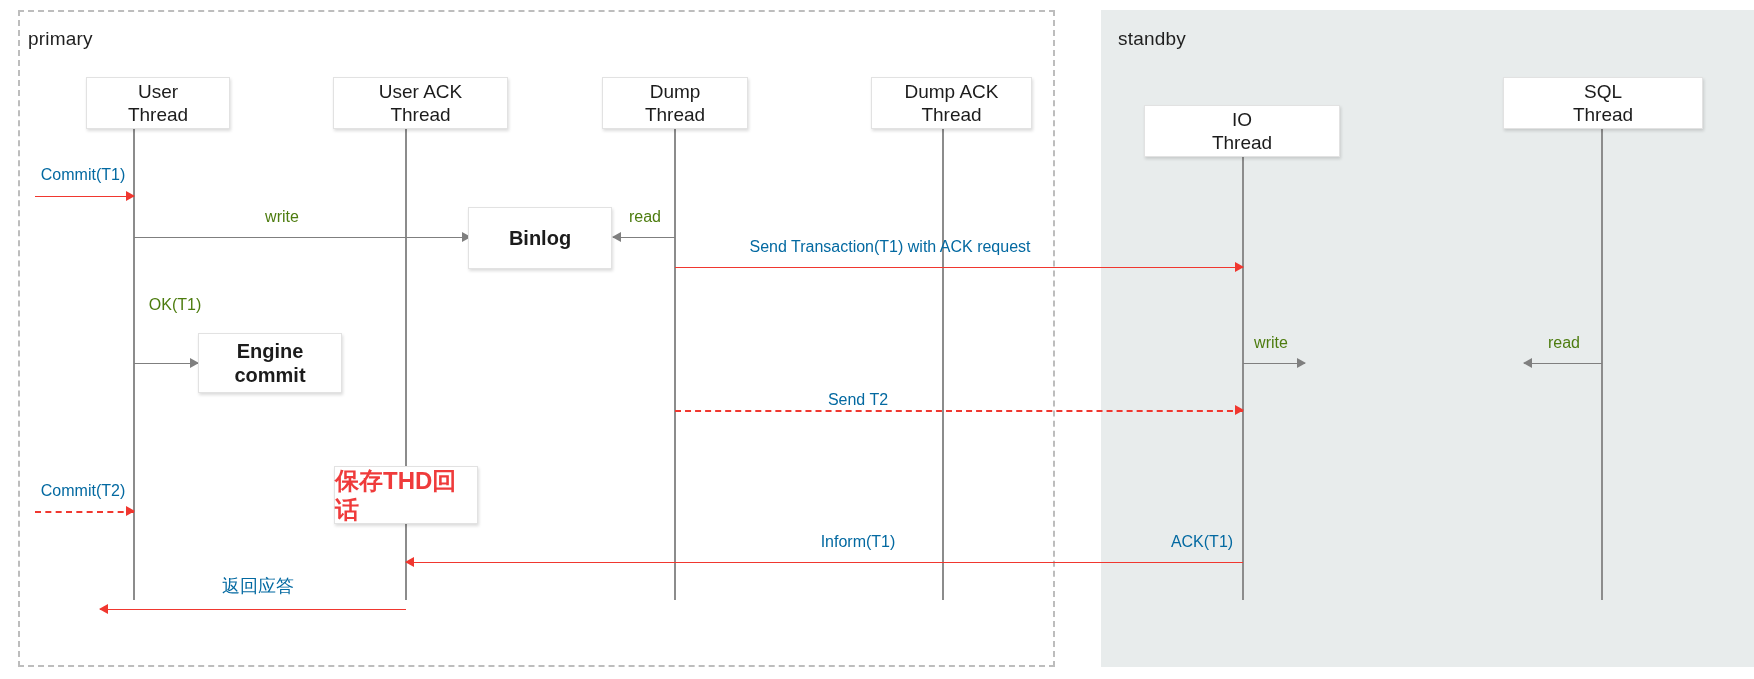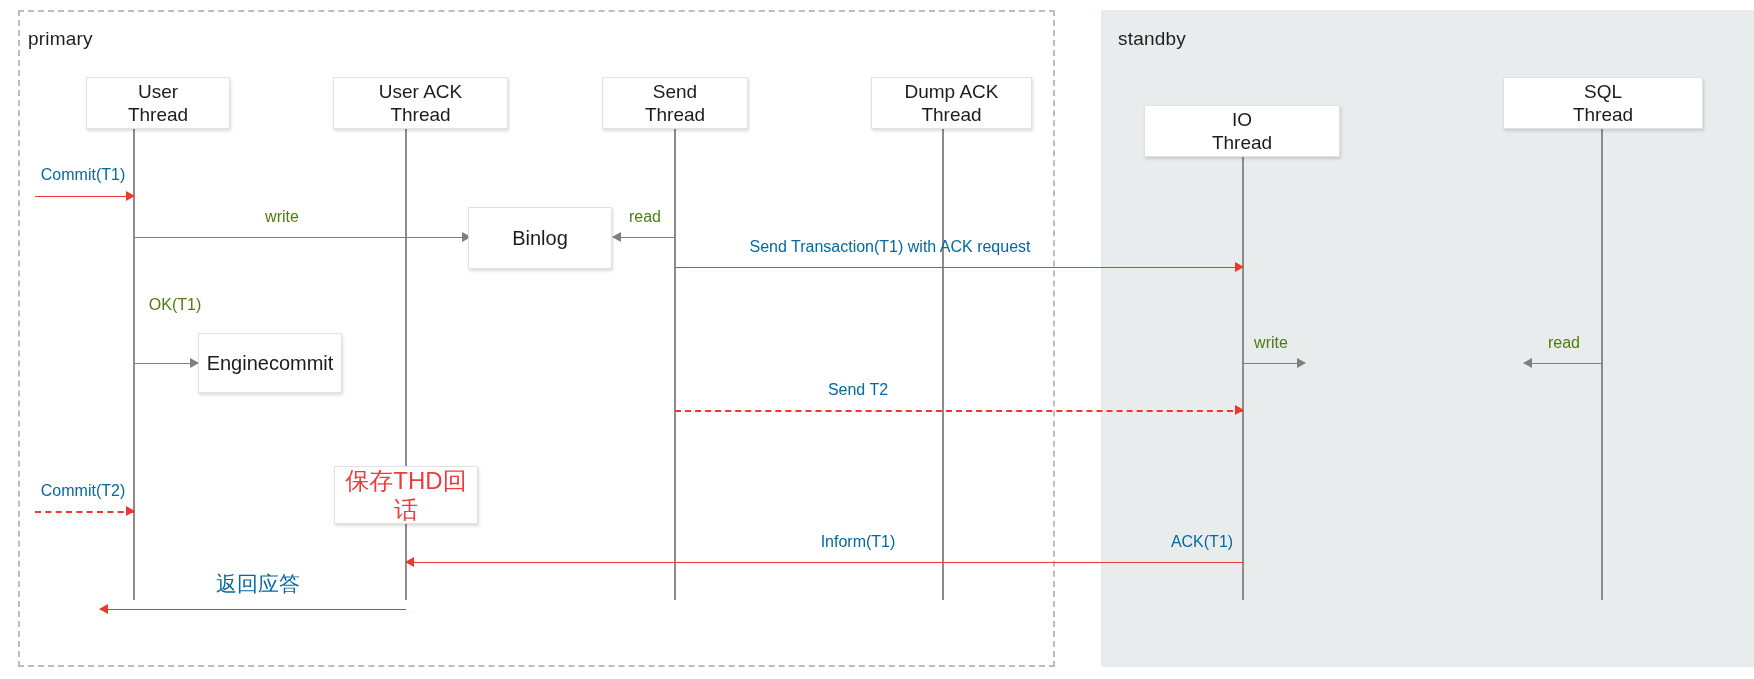--- a/index.html
+++ b/index.html
@@ -50,25 +50,26 @@
     background:#8c8c8c;
   }
 
   
   .note {
     position:absolute;
     background:#ffffff;
     border:1px solid #e2e2e2;
     box-shadow:1px 2px 3px rgba(0,0,0,.14);
     display:flex; align-items:center; justify-content:center;
-    text-align:center; line-height:1.22;
+    line-height:1.22;
     font-size:20px; color:#1c1c1c;
     z-index:4;
-  }
-  .note.two-line { flex-direction:row; }
+    font-weight:bold;
+  }
+  .note.two-line { flex-direction:column; }
   .note.red-text { color:#ef3b3b; font-size:24px; }
 
   
   .msg { position:absolute; height:0; }
   .msg .line {
     position:absolute; left:0; top:0; width:100%; height:0;
     border-top-width:1.6px; border-top-style:solid;
   }
   .msg.gray .line { border-top-color:#7f7f7f; }
   .msg.red .line  { border-top-color:#f0372f; }
@@ -82,21 +83,21 @@
   .msg.gray .arrow.left  { border-right:9px solid #7f7f7f; }
   .msg.red .arrow.right, .msg.dashed-red .arrow.right, .msg.dotted-red .arrow.right { border-left:9px solid #f0372f; }
   .msg.red .arrow.left,  .msg.dashed-red .arrow.left,  .msg.dotted-red .arrow.left  { border-right:9px solid #f0372f; }
 
   .msg-label {
     position:absolute; white-space:nowrap; font-size:16px;
     transform:translate(-50%,-100%);
   }
   .msg-label.gray { color:#4d7c0f; }
   .msg-label.red  { color:#0369a1; }
-  .msg-label.cjk  { font-size:21px; }
+  .msg-label.cjk  { font-size:18px; }
 </style>
 </head>
 <body>
 
 <div id="stage">
 
   <div class="region region-primary"></div>
   <div class="region region-standby"></div>
 
   <div class="region-label lbl-primary">primary</div>
@@ -113,21 +114,21 @@
     <span>User</span>
     <span>Thread</span>
   </div>
 
   <div class="actor" style="left:333px; top:77px; width:175px; height:52px;">
     <span>User ACK</span>
     <span>Thread</span>
   </div>
 
   <div class="actor" style="left:602px; top:77px; width:146px; height:52px;">
-    <span>Send</span>
+    <span>Dump</span>
     <span>Thread</span>
   </div>
 
   <div class="actor" style="left:871px; top:77px; width:161px; height:52px;">
     <span>Dump ACK</span>
     <span>Thread</span>
   </div>
 
   <div class="actor" style="left:1144px; top:77px; width:196px; height:52px;margin-top:28px;">
     <span>IO</span>
@@ -178,21 +179,21 @@
   <div class="msg red" style="left:675px; top:267px; width:568px;">
     <div class="line"></div>
       <div class="arrow right"></div>
   </div>
   <div class="msg-label red" style="left:890px; top:256px;">Send Transaction(T1) with ACK request</div>
 
   <div class="msg dashed-red" style="left:675px; top:410px; width:568px;">
     <div class="line"></div>
       <div class="arrow right"></div>
   </div>
-  <div class="msg-label red" style="left:858px; top:399px;">Send T2</div>
+  <div class="msg-label red" style="left:858px; top:409px;">Send T2</div>
 
   <div class="msg dotted-red" style="left:35px; top:511px; width:99px;">
     <div class="line"></div>
       <div class="arrow right"></div>
   </div>
   <div class="msg-label red" style="left:83px; top:500px;">Commit(T2)</div>
 
   <div class="msg red" style="left:406px; top:562px; width:837px;">
     <div class="line"></div>
       <div class="arrow left"></div>

